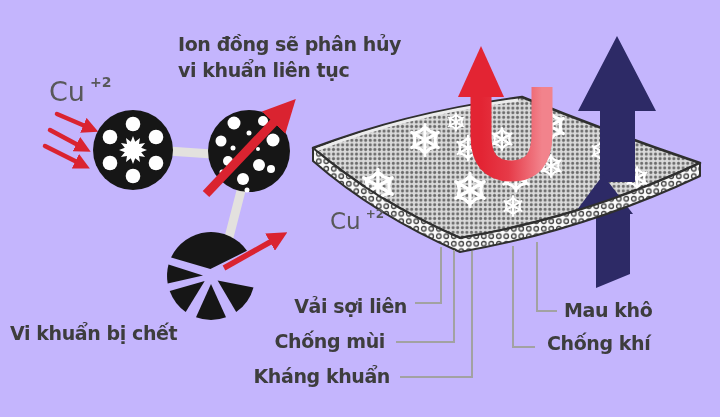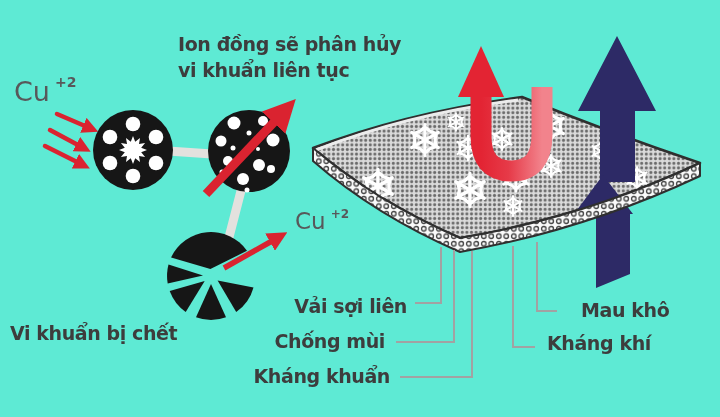--- a/index.html
+++ b/index.html
@@ -1,29 +1,29 @@
 <!DOCTYPE html>
 <html><head>
 <meta charset="utf-8">
 <style>
   html,body{margin:0;padding:0;}
   .stage{
     position:relative;width:720px;height:417px;overflow:hidden;
-    background:#5eead4;
+    background:#c4b5fd;
     font-family:"DejaVu Sans", "Liberation Sans", sans-serif;
   }
   .layer{position:absolute;inset:0;}
   .lbl{
     position:absolute;font-weight:700;font-size:19px;color:#3d3d3d;
     letter-spacing:-0.4px;white-space:nowrap;line-height:1.15;
   }
   .headline{position:absolute;left:178px;top:31px;font-weight:700;font-size:19px;
     color:#3d3d3d;letter-spacing:-0.4px;line-height:26px;white-space:nowrap;}
   .cu{position:absolute;color:#58585a;white-space:nowrap;font-weight:400;}
-  .cu .sym{font-size:27px;}
+  .cu .sym{font-size:27px;margin-left:35px;}
   .cu .chg{font-size:14px;font-weight:700;vertical-align:14px;letter-spacing:0;}
   .cu2 .sym{font-size:23px;}
   .cu2 .chg{font-size:12px;vertical-align:11px;}
 </style>
 </head>
 <body>
 
 <div class="stage">
 
   <svg class="layer" viewBox="0 0 720 417">
@@ -158,16 +158,16 @@
     <span class="sym">Cu</span>
     <span class="chg">+2</span>
   </div>
 
   <div class="lbl" style="left:10px;top:323px;">Vi khuẩn bị chết</div>
 
   <div class="lbl" style="right:313px;top:296px;">Vải sợi liên</div>
   <div class="lbl" style="right:335px;top:331px;">Chống mùi</div>
   <div class="lbl" style="right:330px;top:366px;">Kháng khuẩn</div>
 
-  <div class="lbl" style="left:581px;top:300px;">Mau khô</div>
-  <div class="lbl" style="left:547px;top:333px;">Kháng khí</div>
+  <div class="lbl" style="left:564px;top:300px;">Mau khô</div>
+  <div class="lbl" style="left:547px;top:333px;">Chống khí</div>
 
 </div>
 
 </body></html>

